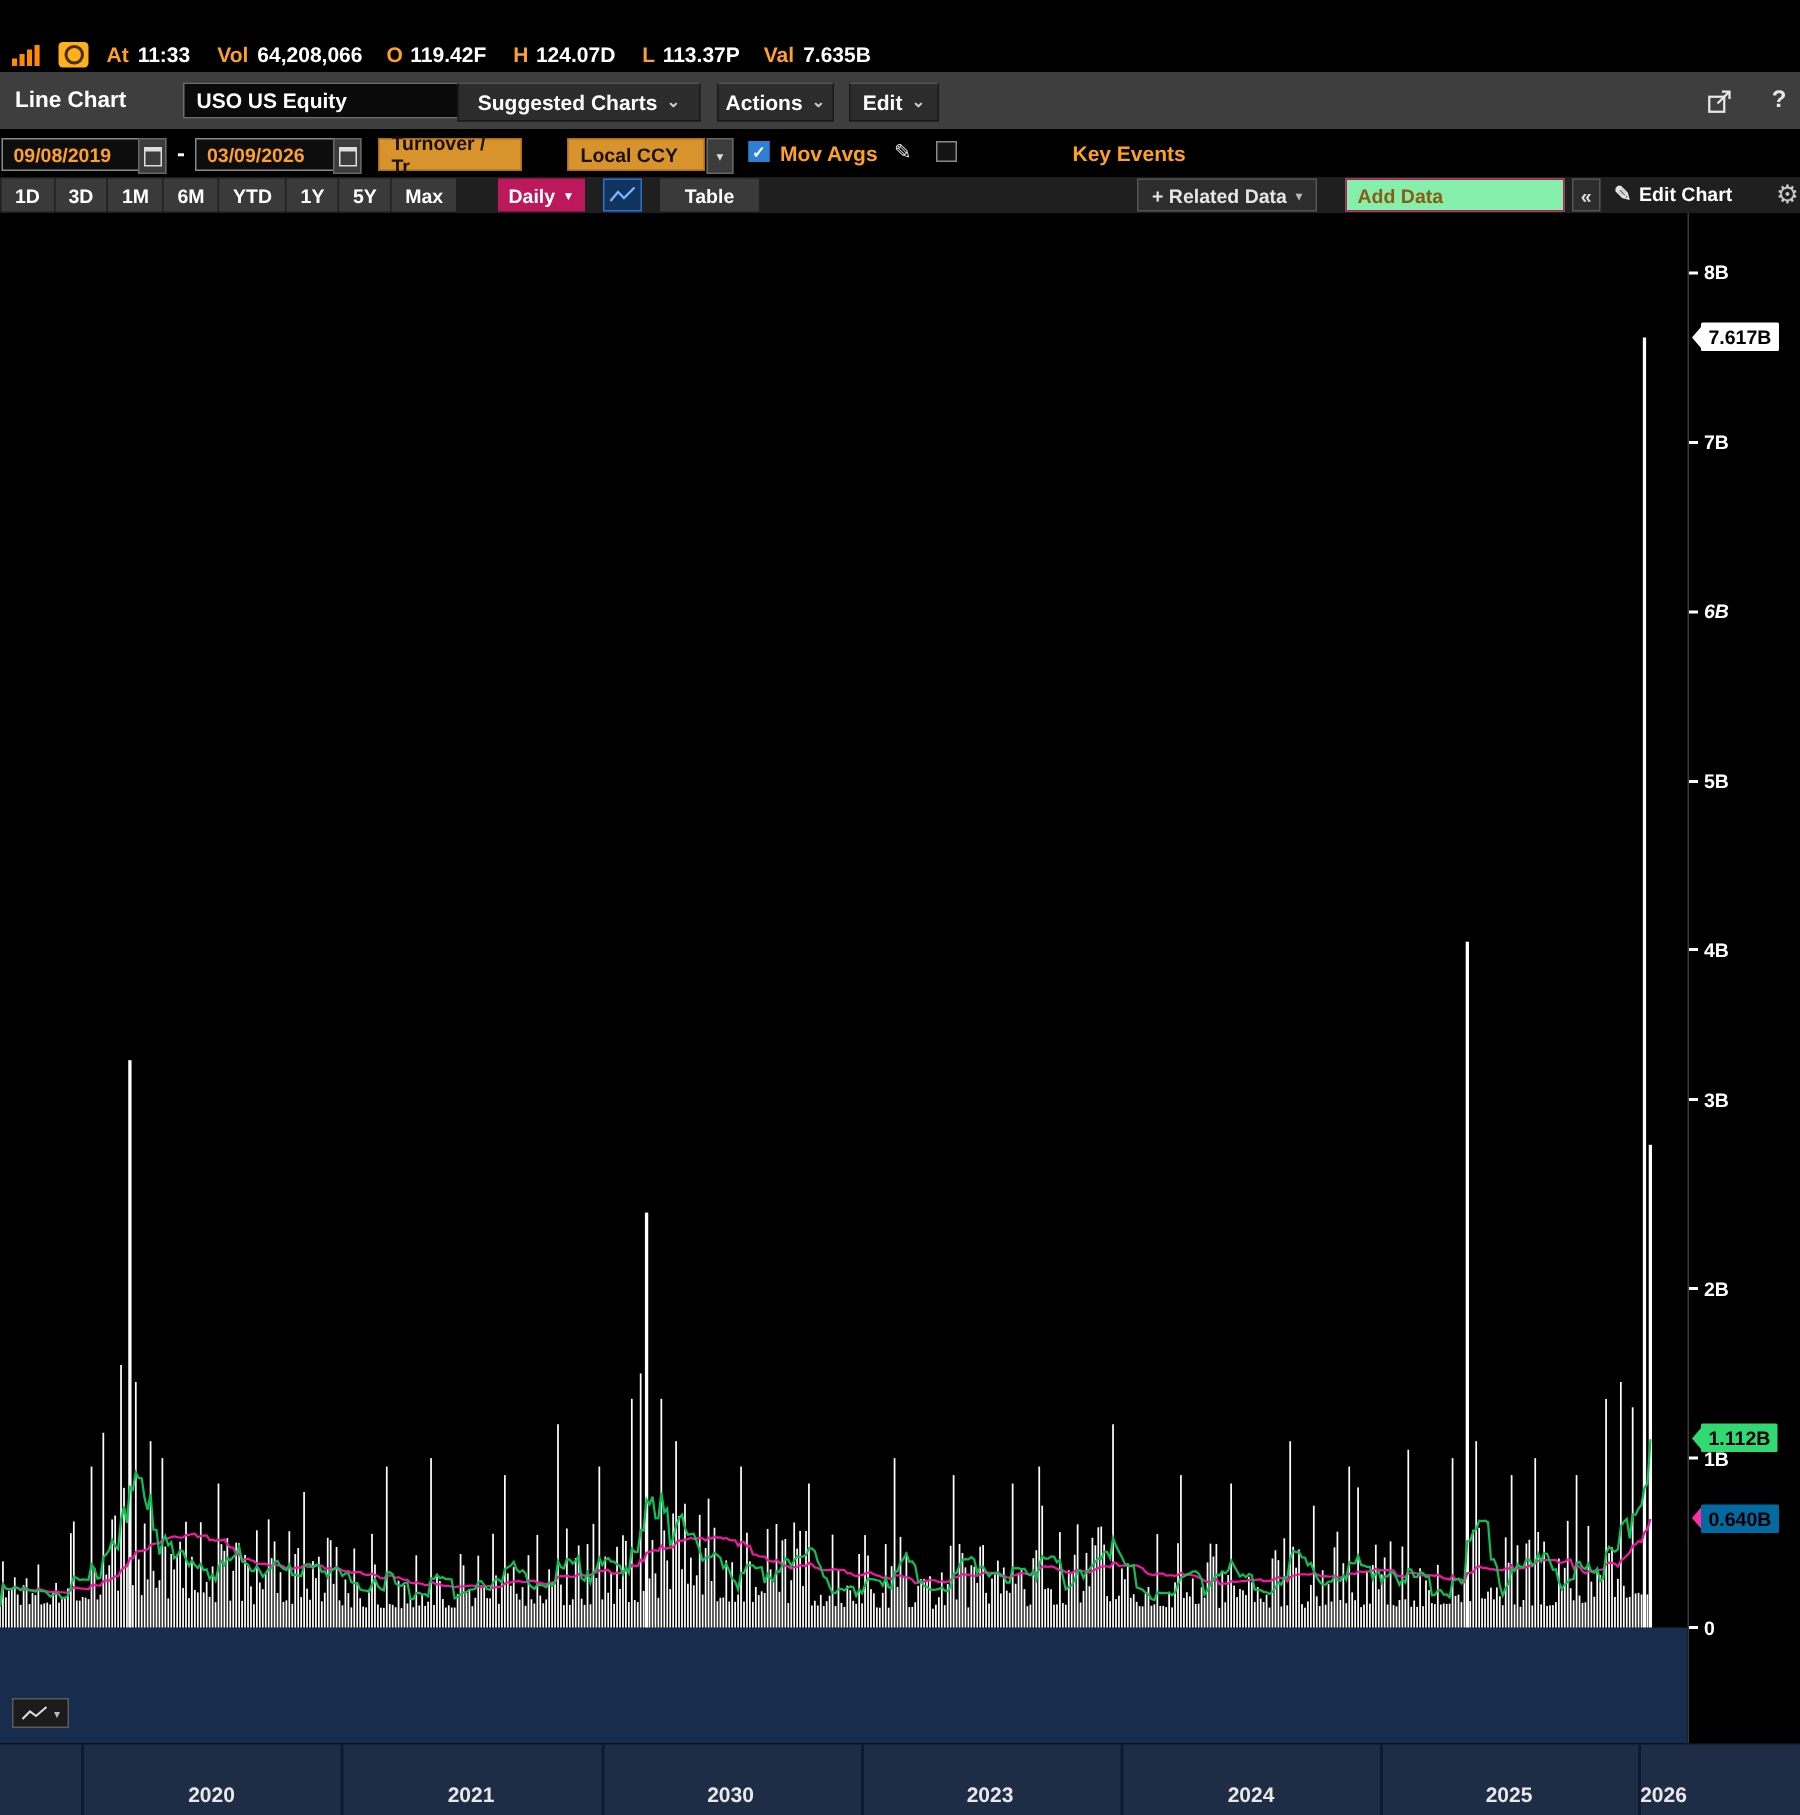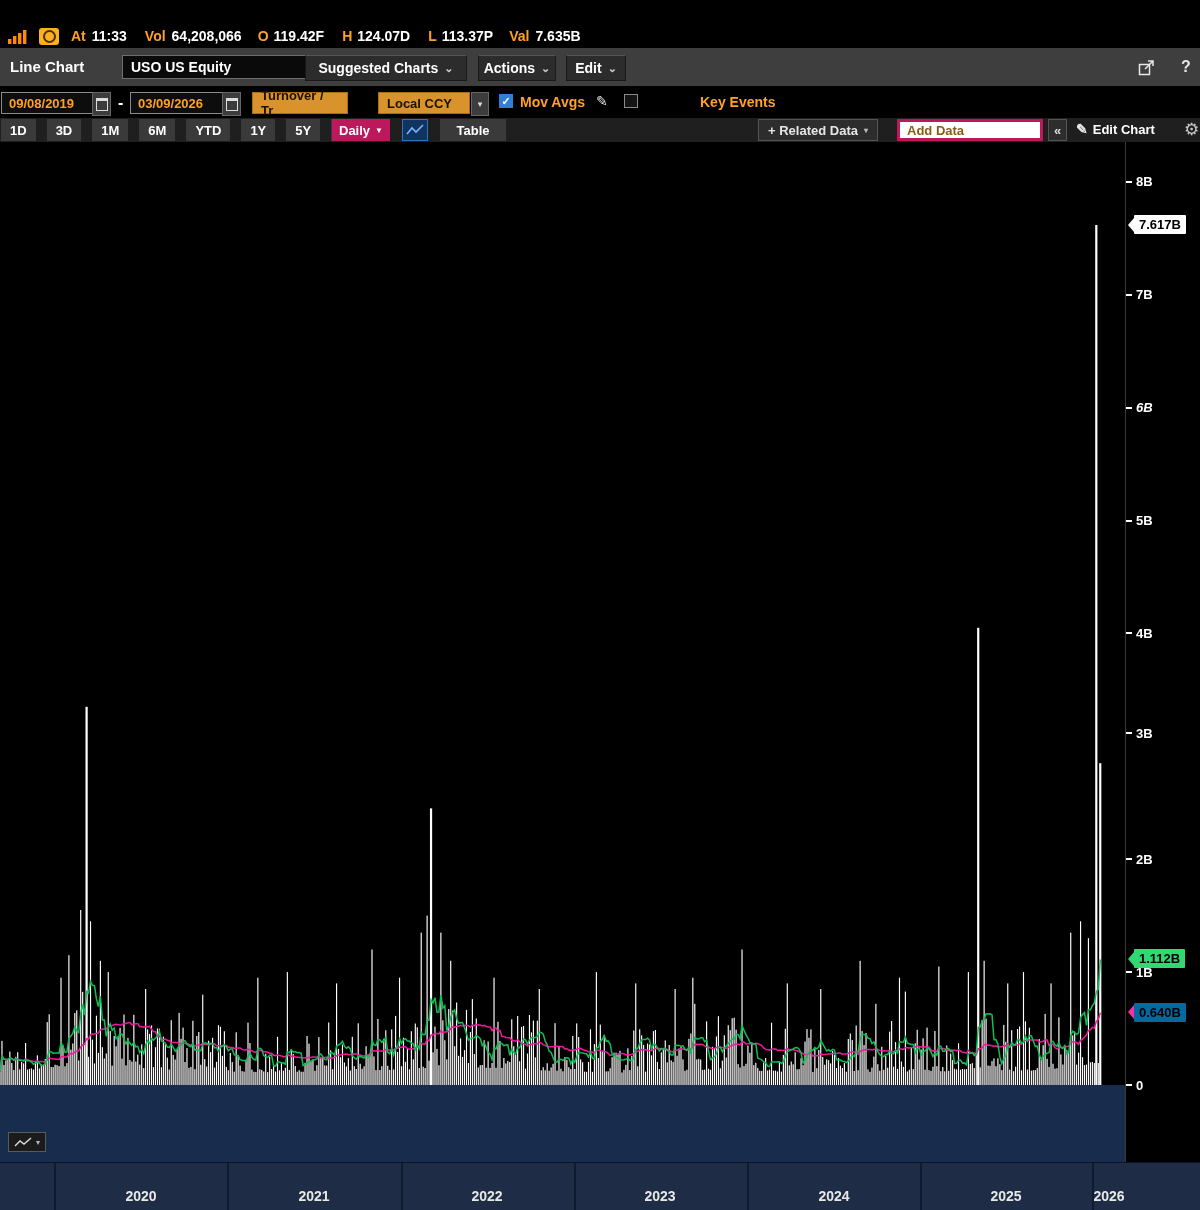--- a/index.html
+++ b/index.html
@@ -45,34 +45,34 @@
   .ddbtn{position:absolute;top:2px;width:16px;height:22px;background:#3c3c3c;border:1px solid #666;
     color:#ddd;font-size:9px;display:flex;align-items:center;justify-content:center;}
   .cb{position:absolute;top:4px;width:14px;height:14px;box-sizing:border-box;}
   .cb-on{background:#2f7fd6;color:#fff;font-size:11px;font-weight:700;display:flex;align-items:center;
     justify-content:center;border:1px solid #2f7fd6;}
   .cb-off{background:#141414;border:1px solid #8a8a8a;}
   .cblabel{position:absolute;top:4px;color:#ffa028;font-size:14px;font-weight:700;}
   .pencil{color:#e8e8e8;font-size:14px;}
   
   .periodbar{position:absolute;top:118px;left:0;width:1200px;height:24px;background:#1f1f1f;}
-  .ptabs{position:absolute;left:1px;top:1px;height:22px;display:flex;gap:11px;justify-content:space-between;}
+  .ptabs{position:absolute;left:1px;top:1px;height:22px;display:flex;gap:1px;justify-content:space-between;}
   .ptab{height:22px;background:#3a3a3a;color:#fff;font-size:13px;font-weight:600;display:flex;
     align-items:center;justify-content:center;padding:0 9px;}
   .freq{position:absolute;left:332px;top:1px;height:22px;width:58px;background:#be185d;color:#fff;
     font-size:13px;font-weight:700;display:flex;align-items:center;justify-content:center;gap:5px;border:none;}
   .freq .fa{font-size:8px;}
   .stylebtn{position:absolute;left:402px;top:1px;width:26px;height:22px;background:#10345e;
     border:1px solid #2e6fd0;display:flex;align-items:center;justify-content:center;box-sizing:border-box;}
   .tablebtn{position:absolute;left:440px;top:1px;width:66px;height:22px;background:#3a3a3a;border:none;
     color:#fff;font-size:13px;font-weight:600;}
   .related{position:absolute;left:758px;top:1px;height:22px;background:#2d2d2d;border:1px solid #545454;
     color:#e6e6e6;font-size:13px;font-weight:600;display:flex;align-items:center;gap:6px;padding:0 9px;box-sizing:border-box;}
   .related .ra{font-size:8px;color:#bbb;}
-  .adddata{position:absolute;left:897px;top:1px;width:146px;height:22px;background:#ffffff;border:3px solid #be185d;
+  .adddata{position:absolute;left:897px;top:1px;width:146px;height:22px;background:#86efac;border:1px solid #be185d;
     box-sizing:border-box;font-size:13px;font-weight:700;padding:0 7px;color:#6b4406;font-family:"Liberation Sans",sans-serif;}
   .adddata::placeholder{color:#8a5c14;opacity:1;}
   .collapsebtn{position:absolute;left:1048px;top:1px;width:19px;height:22px;background:#2d2d2d;border:1px solid #545454;
     color:#ddd;font-size:13px;font-weight:700;display:flex;align-items:center;justify-content:center;box-sizing:border-box;}
   .editchart{position:absolute;left:1076px;top:3px;color:#fff;font-size:13px;font-weight:600;display:flex;
     align-items:center;gap:5px;}
   .gearbtn{position:absolute;left:1178px;top:0px;color:#c8c8c8;font-size:17px;background:none;border:none;}
   
   .chartwrap{position:absolute;top:142px;left:0;width:1125px;height:1020px;background:#000;}
   .yaxis{position:absolute;top:142px;left:1125px;width:75px;height:1020px;background:#000;border-left:1px solid #3a3a3a;}
@@ -154,21 +154,21 @@
   <div class="calbtn" style="left:222px;">
       <span class="calglyph"></span>
     </div>
   <div class="amberfield" style="left:252px;width:96px;">Turnover / Tr</div>
   <div class="amberfield" style="left:378px;width:92px;">Local CCY</div>
   <div class="ddbtn" style="left:471px;">▾</div>
   <span class="cb cb-on" style="left:499px;">✓</span>
   <span class="cblabel" style="left:520px;">Mov Avgs</span>
   <span class="pencil" style="position:absolute;left:596px;top:3px;">✎</span>
   <span class="cb cb-off" style="left:624px;"></span>
-  <span class="cblabel" style="left:657px;padding-left:43px;">Key Events</span>
+  <span class="cblabel" style="left:672px;padding-left:43px;">Key Events</span>
 </div>
 
 <div class="periodbar">
   <div class="ptabs" id="period-tabs">
       <div class="ptab">1D</div>
       <div class="ptab">3D</div>
       <div class="ptab">1M</div>
       <div class="ptab">6M</div>
       <div class="ptab">YTD</div>
       <div class="ptab">1Y</div>
@@ -815,18 +815,18 @@
 <div class="xband" id="x-band">
     <div class="xsep" style="left: 54px;"></div>
     <div class="xsep" style="left: 227px;"></div>
     <div class="xsep" style="left: 401px;"></div>
     <div class="xsep" style="left: 574px;"></div>
     <div class="xsep" style="left: 747px;"></div>
     <div class="xsep" style="left: 920px;"></div>
     <div class="xsep" style="left: 1092px;"></div>
     <div class="yearlabel" style="left: 109px;">2020</div>
     <div class="yearlabel" style="left: 282px;">2021</div>
-    <div class="yearlabel" style="left: 455px;">2022</div>
+    <div class="yearlabel" style="left: 455px;">2030</div>
     <div class="yearlabel" style="left: 628px;">2023</div>
     <div class="yearlabel" style="left: 802px;">2024</div>
     <div class="yearlabel" style="left: 974px;">2025</div>
     <div class="yearlabel" style="left: 1077px;">2026</div>
   </div>
 
 </body></html>

